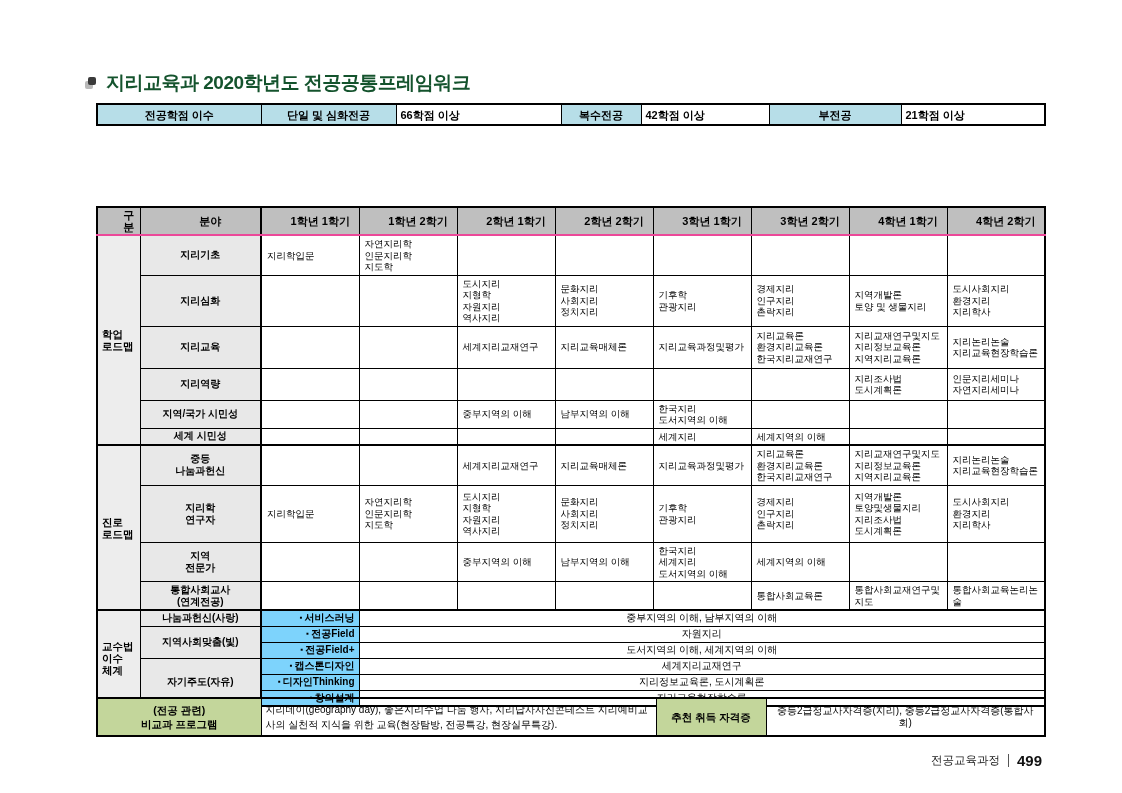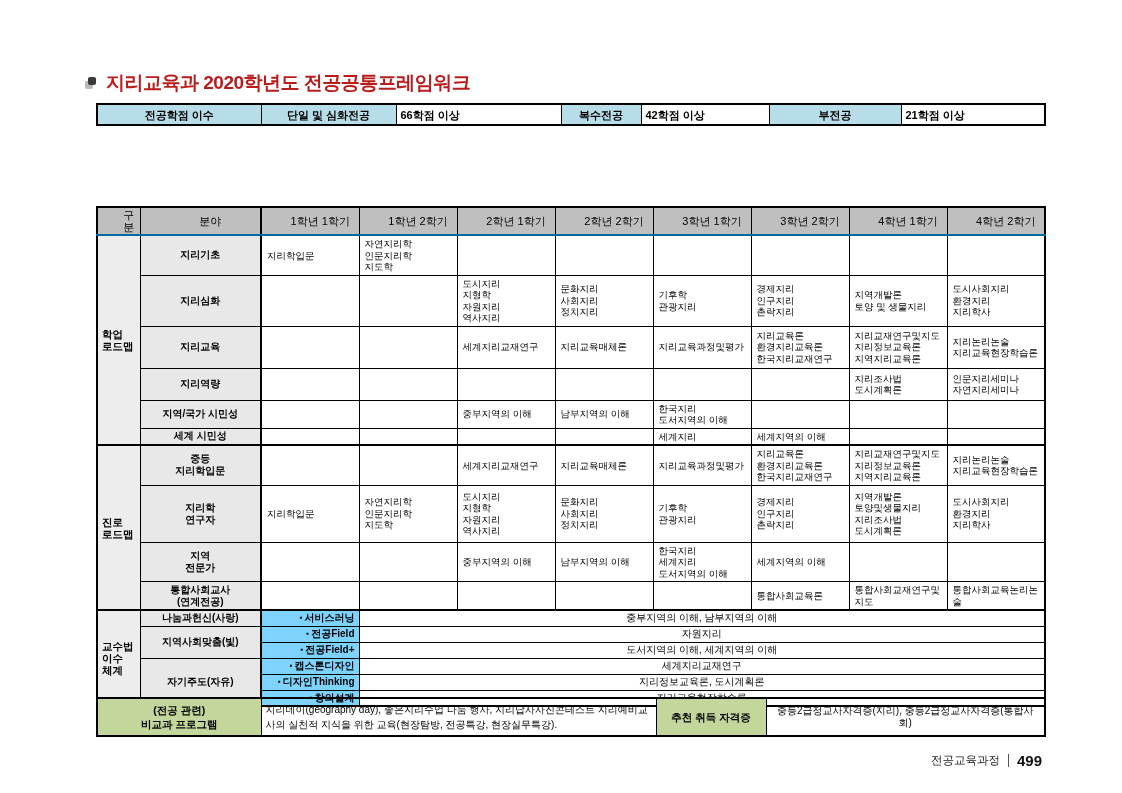--- a/index.html
+++ b/index.html
@@ -1,21 +1,21 @@
 <!DOCTYPE html>
 <html><head>
 <meta charset="utf-8">
 <style>
   html,body{margin:0;padding:0;background:#fff;}
   .page{position:relative;width:1122px;height:793px;background:#ffffff;
         font-family:"Liberation Sans","DejaVu Sans",sans-serif;color:#000;overflow:hidden;}
 
   
   .title{position:absolute;left:88px;top:70px;display:flex;align-items:center;gap:10px;
-         font-size:19px;font-weight:bold;letter-spacing:-0.5px;color:#b91c1c;}
+         font-size:19px;font-weight:bold;letter-spacing:-0.5px;color:#14532d;}
   .title-bullet{width:8px;height:8px;background:#3a3a3a;border-radius:2px;
                 box-shadow:-3px 4px 0 #b9b9b9;display:inline-block;margin-top:-4px;}
 
   
   table{border-collapse:collapse;table-layout:fixed;width:948px;}
   td{border:1px solid #000;font-size:10px;padding:1px 4px;vertical-align:middle;
      overflow:hidden;line-height:12px;}
   .tbl{border:2px solid #000;}
 
   .block-goal{position:absolute;left:96px;top:103px;}
@@ -27,22 +27,22 @@
   .lblue{background:#b7dee8;font-weight:bold;text-align:center;}
   .goal-val{font-size:13.5px;font-weight:bold;line-height:20px;padding-left:8px;letter-spacing:-0.5px;}
   .credit-val{background:#fff;font-weight:bold;font-size:11px;}
   .lblue-sm{background:#b7dee8;font-weight:bold;text-align:center;font-size:11px;}
 
   
   .lgreen{background:#c3d69b;font-weight:bold;text-align:center;font-size:11px;}
   .liberal-val{text-align:center;font-weight:bold;font-size:11px;}
 
   
-  .hdr td{background:#bfbfbf;font-weight:normal;text-align:center;font-size:11px;
-          border-bottom:2px solid #0369a1;padding-left:24px;}
+  .hdr td{background:#bfbfbf;font-weight:bold;text-align:center;font-size:11px;
+          border-bottom:2px solid #ec4899;padding-left:24px;}
   .grp{background:#ededed;font-weight:bold;text-align:left;font-size:10.5px;white-space:pre-line;}
   .fld{background:#e8e8e8;font-weight:bold;text-align:center;font-size:10px;
        border-right:2px solid #000;white-space:pre-line;}
   .cc{background:#fff;text-align:left;font-size:9.5px;line-height:11.5px;white-space:pre-line;padding:2px 3px 2px 5px;}
   .secTop td{border-top:2px solid #000;}
   .cat{background:#e8e8e8;font-weight:bold;text-align:center;font-size:10px;border-right:2px solid #000;}
   .itm{background:#7dd3fc;font-weight:bold;text-align:right;font-size:10px;padding-left:16px;}
   .blt{font-size:8px;margin-right:2px;vertical-align:1px;}
   .tval{background:#fff;text-align:center;font-size:10px;}
 
@@ -206,21 +206,21 @@
       <td class="cc">세계지리</td>
       <td class="cc">세계지역의 이해</td>
       <td class="cc"></td>
       <td class="cc"></td>
     </tr>
 
     <tr class="secTop" style="height:36px">
       <td class="grp" rowspan="4">진로
 로드맵</td>
       <td class="fld">중등
-지리학입문</td>
+나눔과헌신</td>
       <td class="cc"></td>
       <td class="cc"></td>
       <td class="cc">세계지리교재연구</td>
       <td class="cc">지리교육매체론</td>
       <td class="cc">지리교육과정및평가</td>
       <td class="cc">지리교육론
 환경지리교육론
 한국지리교재연구</td>
       <td class="cc">지리교재연구및지도
 지리정보교육론

